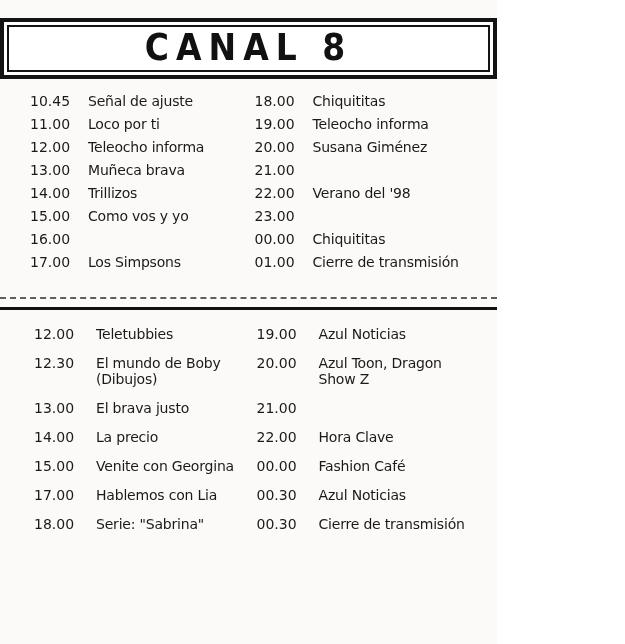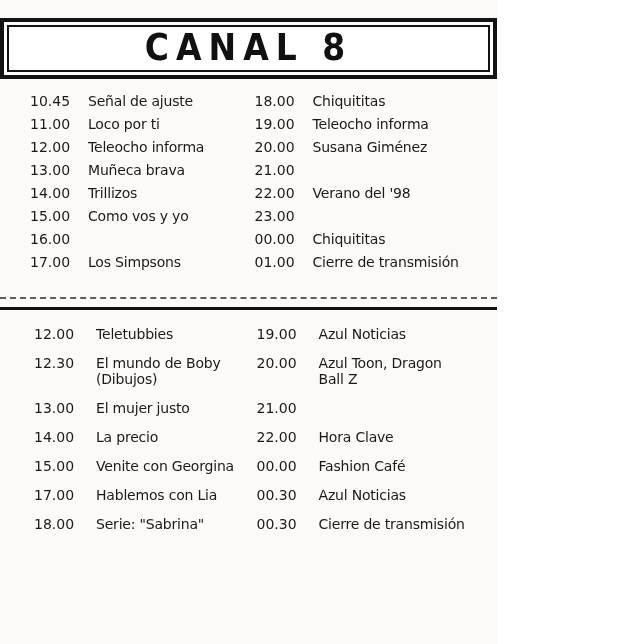--- a/index.html
+++ b/index.html
@@ -233,21 +233,21 @@
         <div class="row">
           <span class="time">12.00</span>
           <span class="title">Teletubbies</span>
         </div>
         <div class="row">
           <span class="time">12.30</span>
           <span class="title">El mundo de Boby (Dibujos)</span>
         </div>
         <div class="row">
           <span class="time">13.00</span>
-          <span class="title">El mujer justo</span>
+          <span class="title">El brava justo</span>
         </div>
         <div class="row">
           <span class="time">14.00</span>
           <span class="title">La precio</span>
         </div>
         <div class="row">
           <span class="time">15.00</span>
           <span class="title">Venite con Georgina</span>
         </div>
         <div class="row">
@@ -262,21 +262,21 @@
       </div>
 
       <div class="col col-right">
 
         <div class="row">
           <span class="time">19.00</span>
           <span class="title">Azul Noticias</span>
         </div>
         <div class="row">
           <span class="time">20.00</span>
-          <span class="title">Azul Toon, Dragon Ball Z</span>
+          <span class="title">Azul Toon, Dragon Show Z</span>
         </div>
         <div class="row">
           <span class="time">21.00</span>
         </div>
         <div class="row">
           <span class="time">22.00</span>
           <span class="title">Hora Clave</span>
         </div>
         <div class="row">
           <span class="time">00.00</span>

